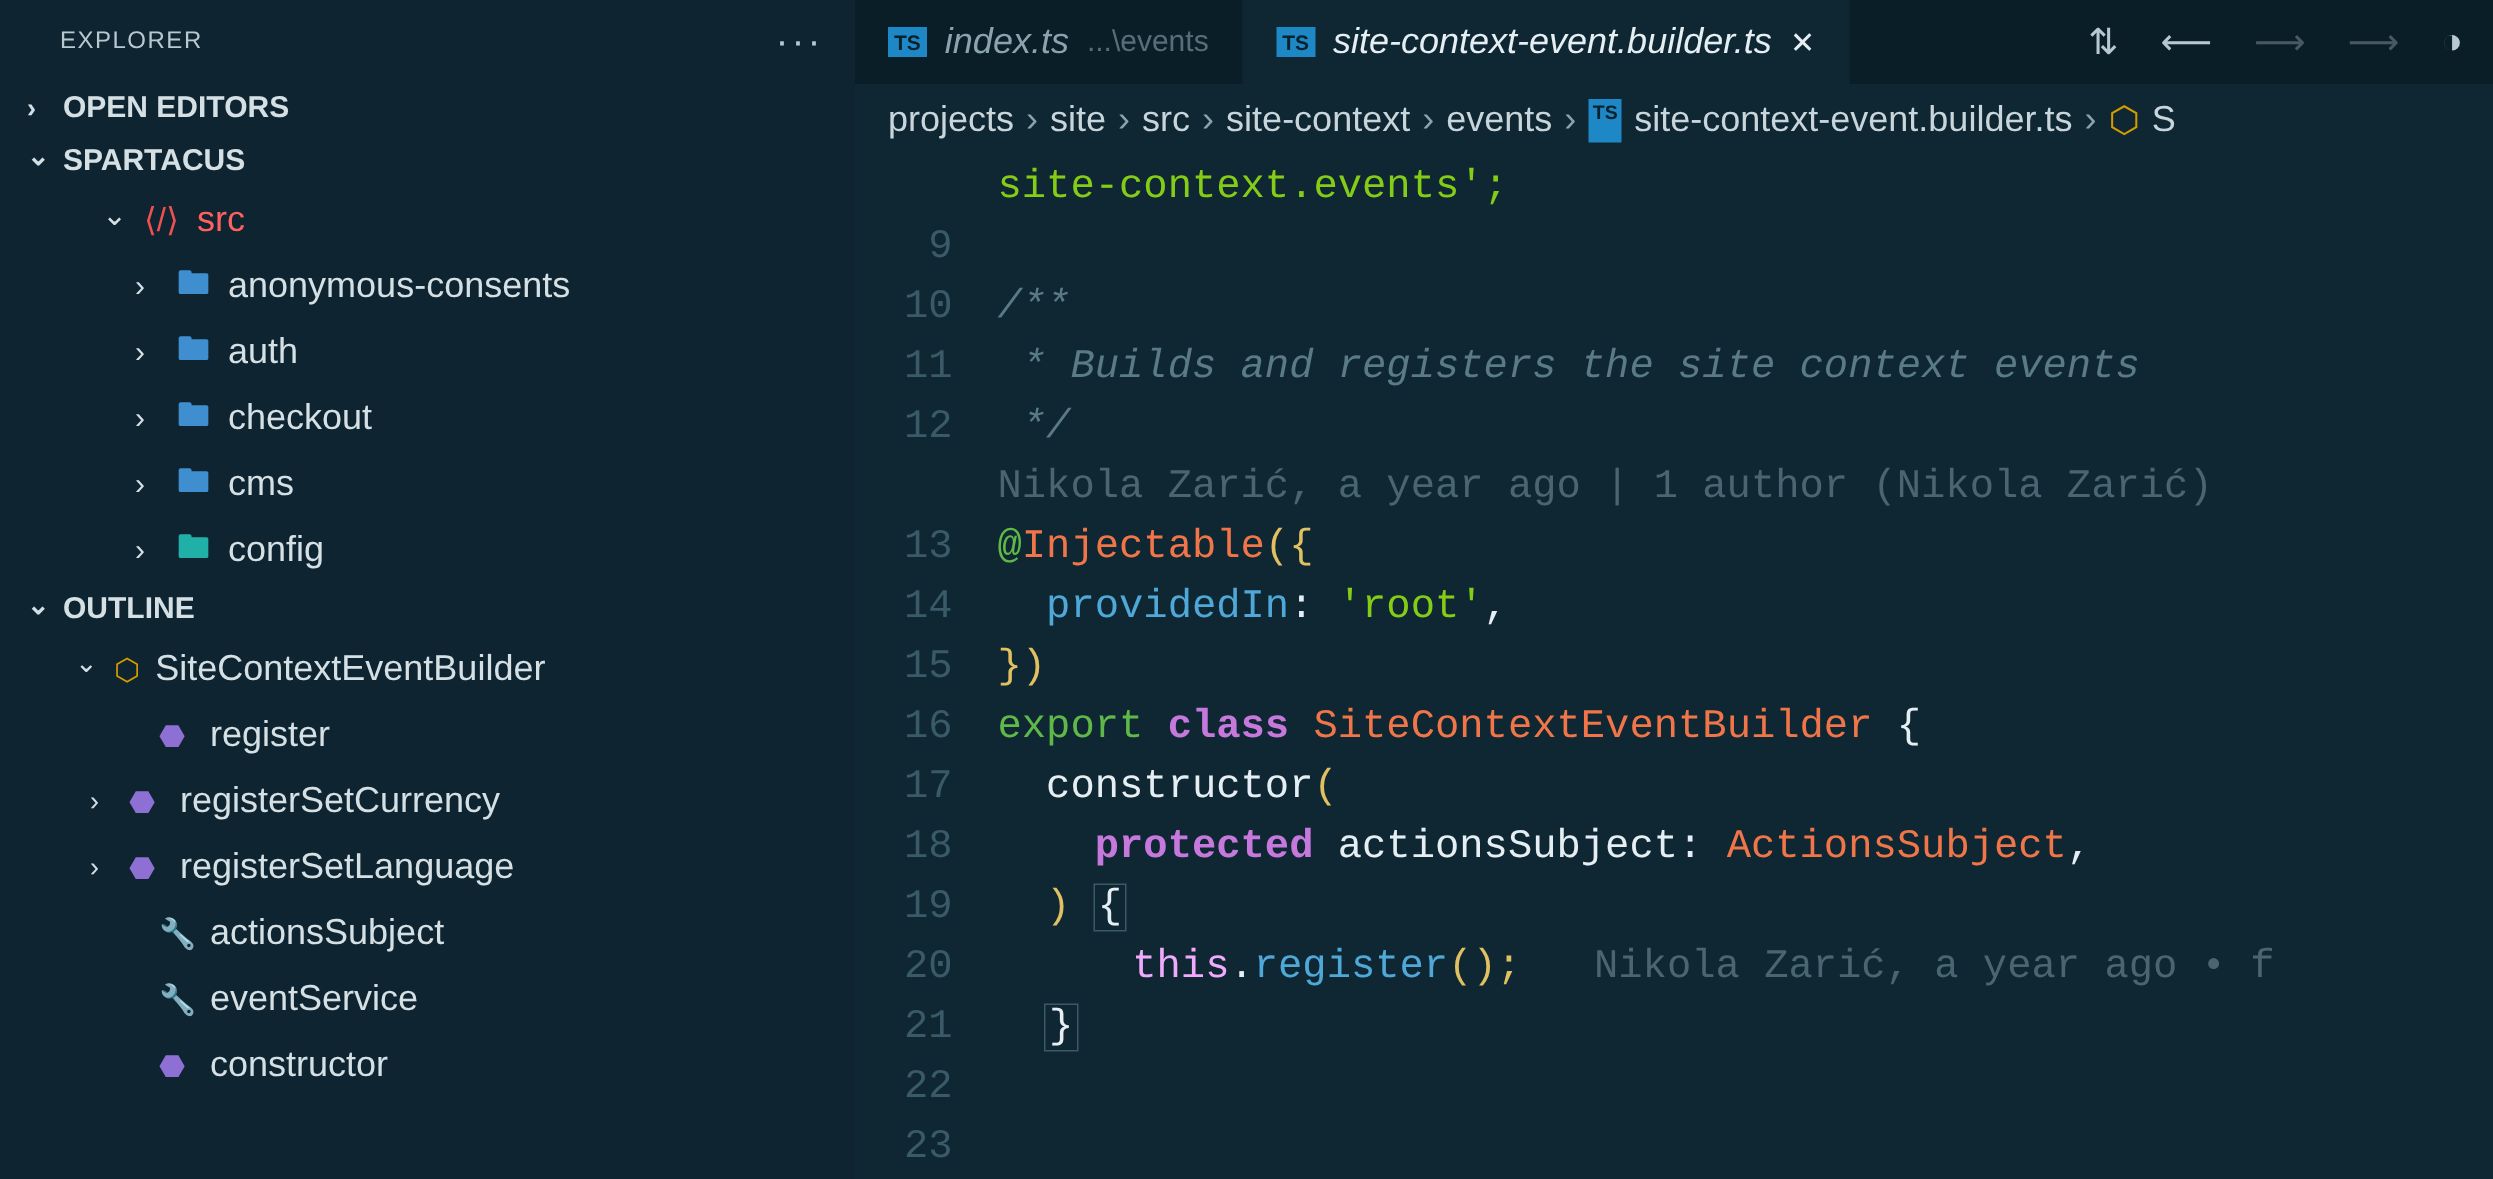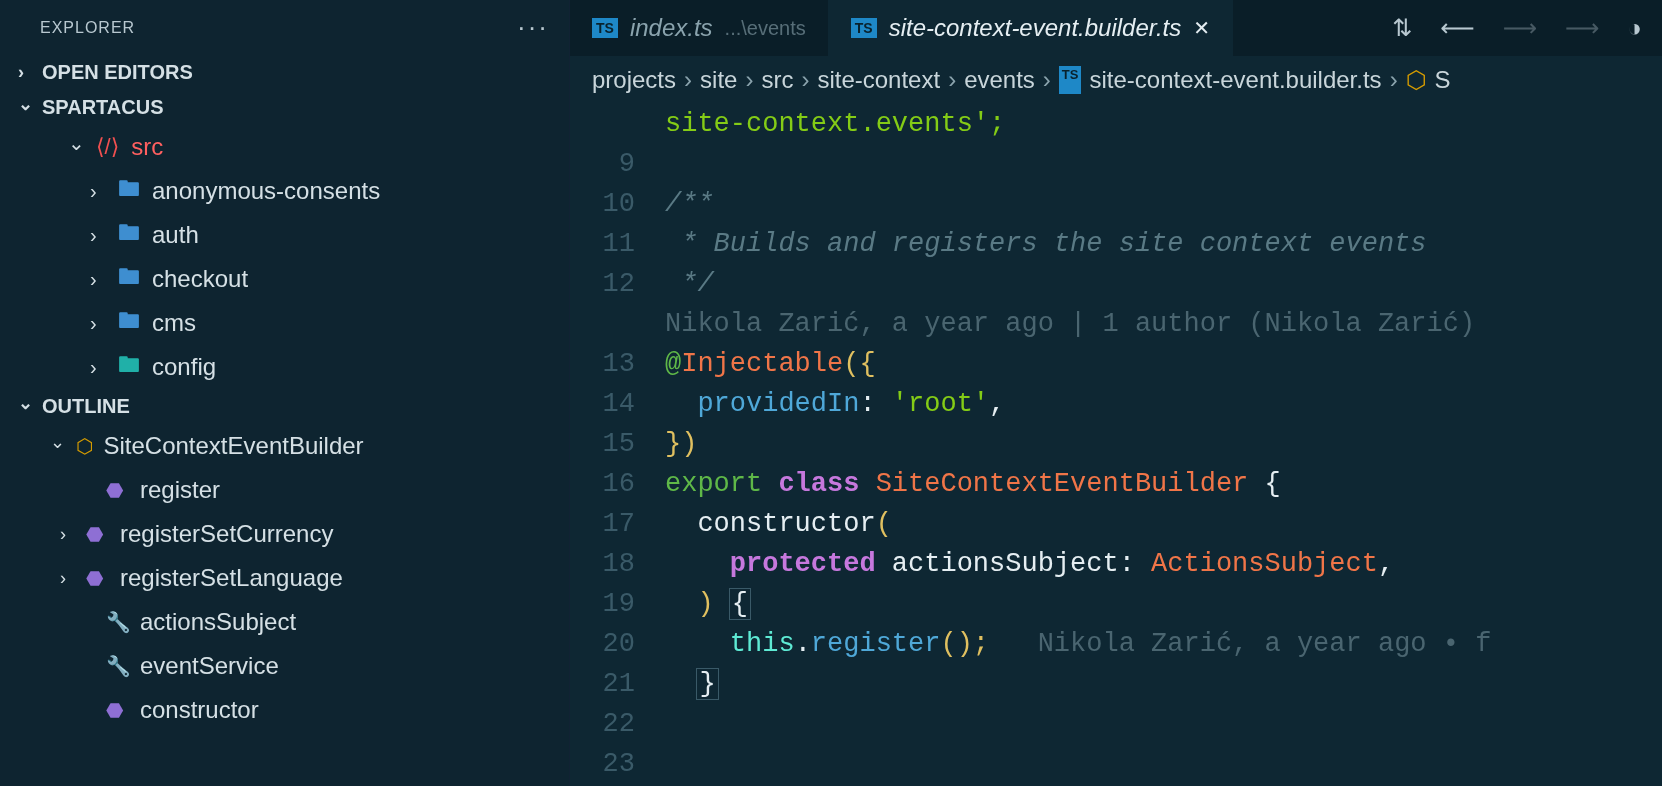--- a/index.html
+++ b/index.html
@@ -95,21 +95,21 @@
   .gutter { width:95px; text-align:right; color:#3a5a68; padding-right:30px; padding-top:0; }
   .gutter div { height:40px; line-height:40px; }
   .code { flex:1; padding-top:0; }
   .line { height:40px; line-height:40px; white-space:pre; }
   .c-string{color:#84cc16;} .c-comment{color:#5a7a85;font-style:italic;}
   .c-blame{color:#4a6570;} .c-deco{color:#5fb848;} .c-dec-name{color:#f07548;}
   .c-key{color:#4fa8d8;} .c-yellow{color:#e0c060;}
   .c-keyword{color:#5fb848;} .c-storage{color:#c678dd;font-weight:bold;}
   .c-class{color:#f07548;} .c-member{color:#e5eef2;}
   .c-brace{color:#e5eef2;} .c-paren-gold{color:#e0c060;}
-  .c-this{color:#5eead4;} .c-call{color:#4fa8d8;}
+  .c-this{color:#f0abfc;margin-left:25px;} .c-call{color:#4fa8d8;}
   .c-box{outline:1px solid #3a5a68; padding:0 2px;}
   .blame-inline{color:#4a6570;}
   .annotation { height:40px; line-height:40px; color:#6a8995; padding-left:0;}
 </style>
 </head>
 <body>
 
 <div class="sidebar">
   <div class="explorer-header">
     <span class="explorer-title">EXPLORER</span>

